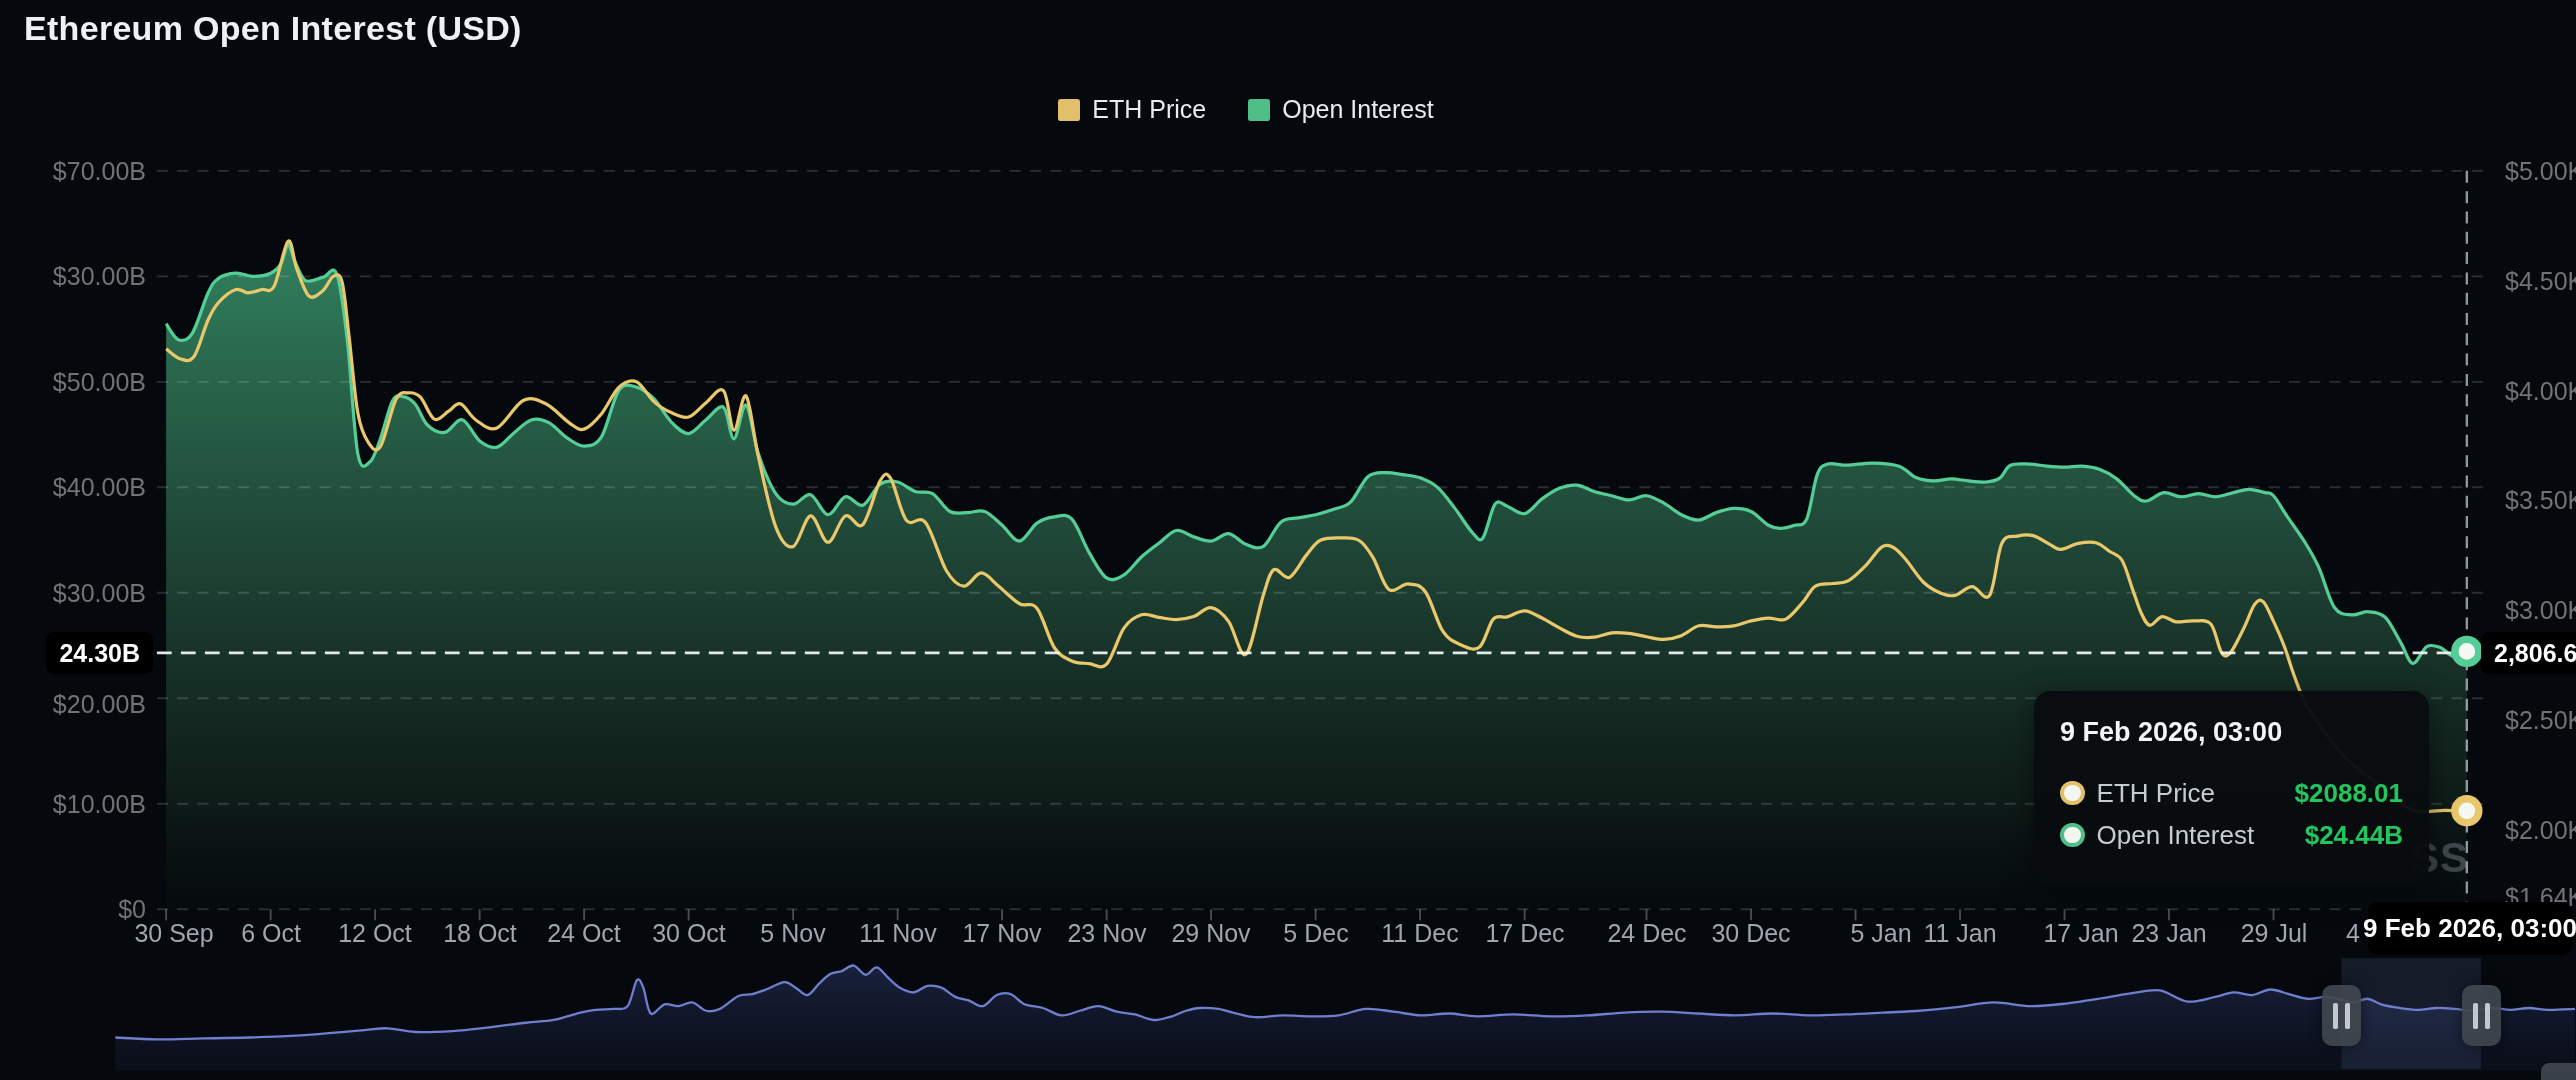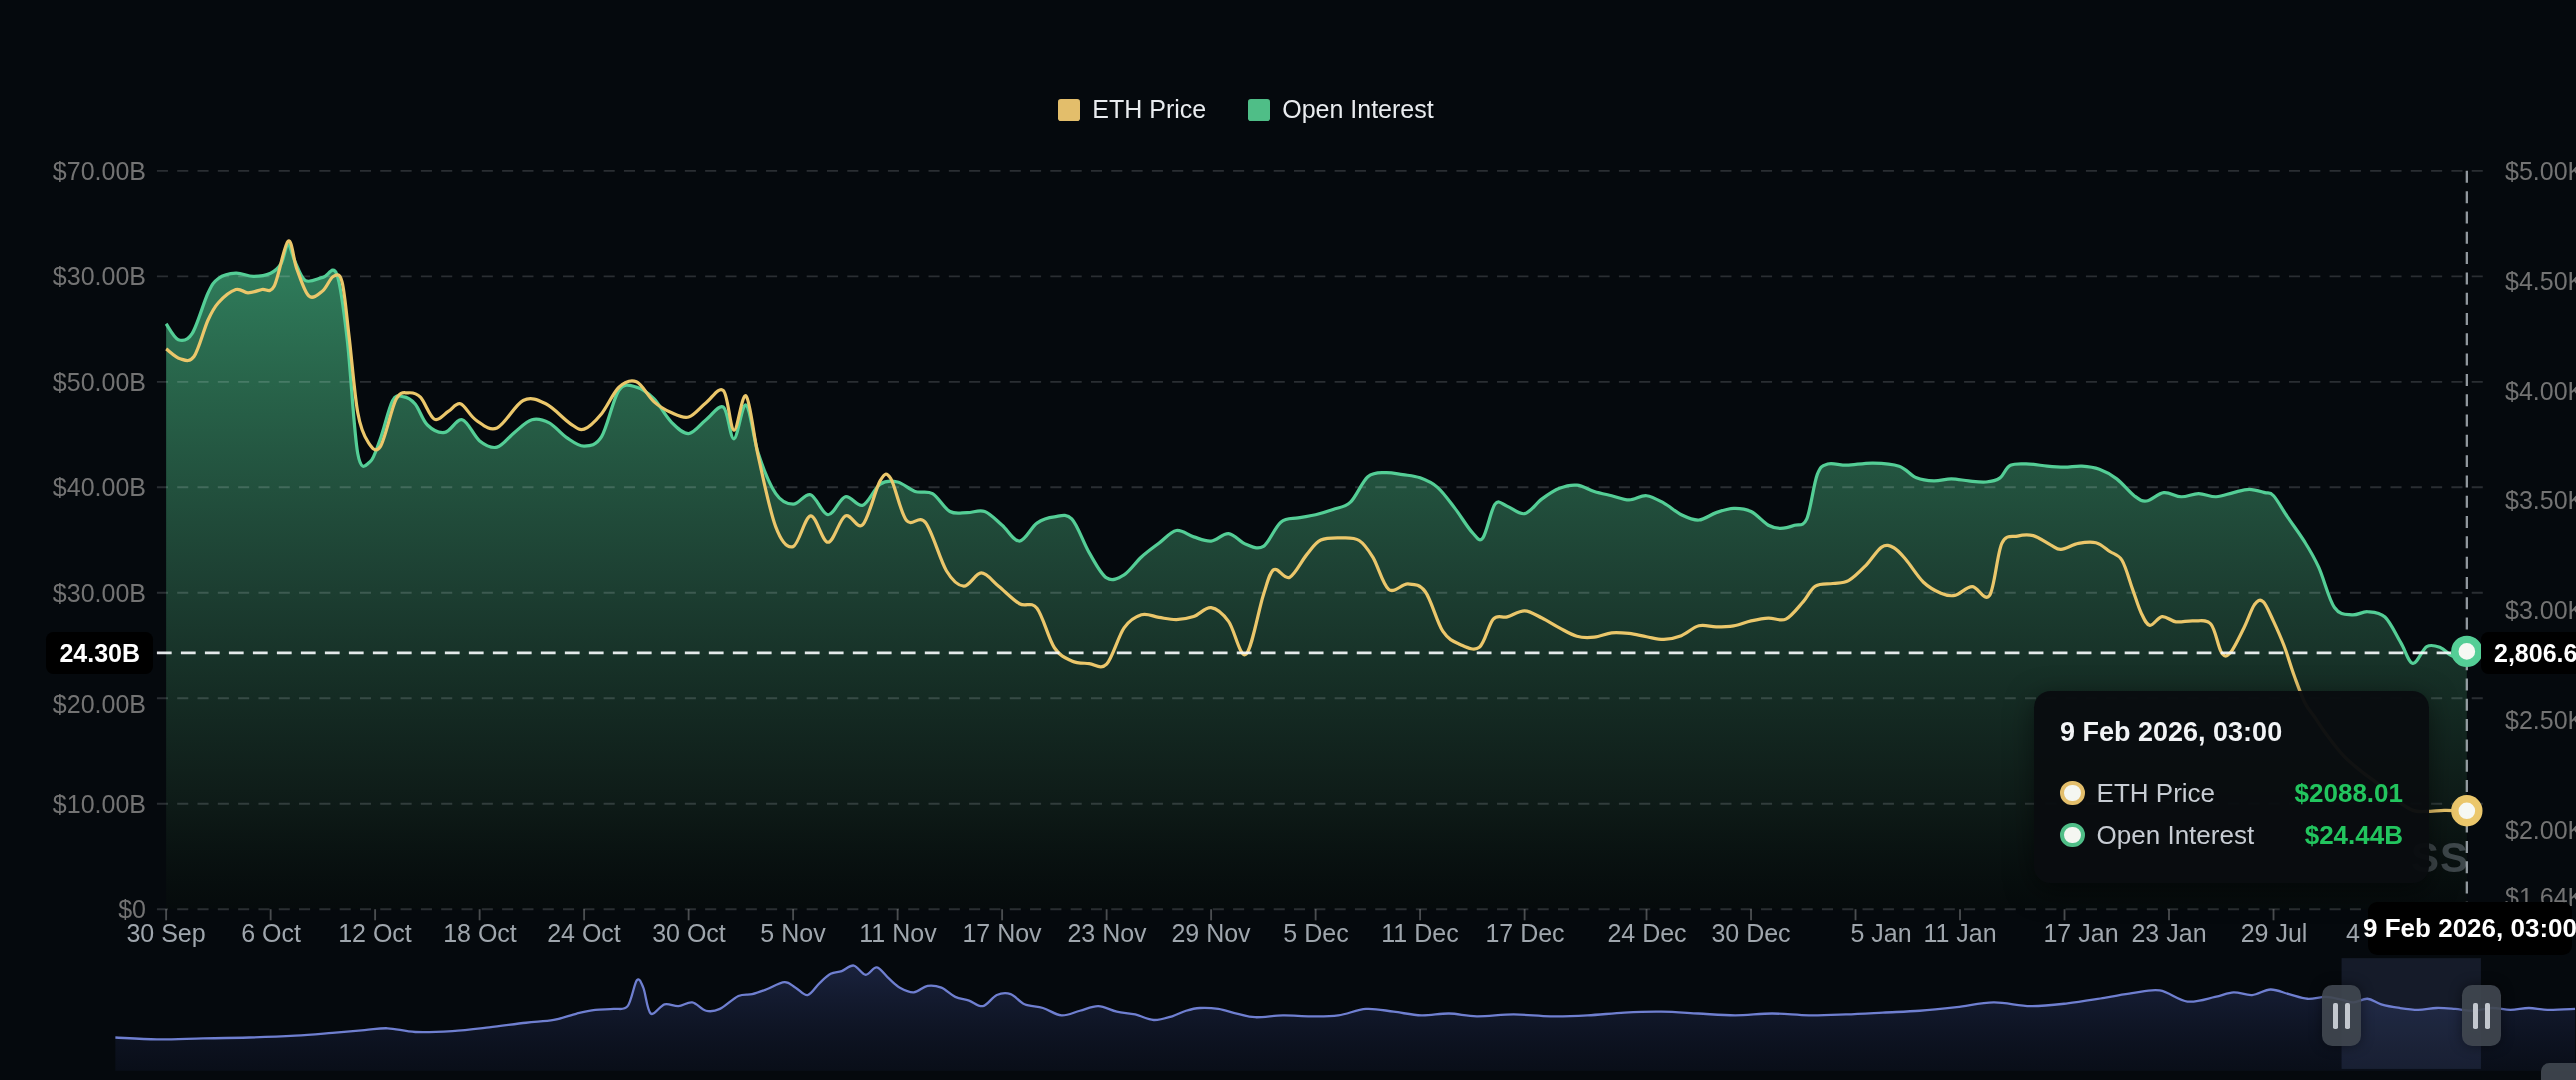--- a/index.html
+++ b/index.html
@@ -31,20 +31,21 @@
               display:flex;align-items:center;justify-content:center;gap:7.4px;z-index:10;cursor:ew-resize;box-shadow:0 0 13px rgba(0,0,0,.45);}
   .nav-handle i{display:block;width:4.6px;height:26px;background:#c3c8cf;border-radius:1.8px;}
   .corner-chip{position:absolute;left:2541px;top:1063px;width:46px;height:31px;background:rgba(64,70,79,.92);border-radius:8.3px;z-index:10;}
   .labels{position:absolute;inset:0;pointer-events:none;z-index:4;}
 </style>
 </head>
 <body>
 
 <div class="stage">
 
+  <div class="page-title">Ethereum Open Interest (USD)</div>
 
   <div class="legend">
     <div class="legend-item">
       <span class="legend-swatch" style="background: rgb(227, 190, 107);"></span>
       <span class="legend-label">ETH Price</span>
     </div>
     <div class="legend-item">
       <span class="legend-swatch" style="background: rgb(79, 190, 135);"></span>
       <span class="legend-label">Open Interest</span>
     </div>
@@ -116,21 +117,21 @@
       <div class="axis-label left" style="right: 2430px; top: 804px;">$10.00B</div>
       <div class="axis-label left" style="right: 2430px; top: 909px;">$0</div>
       <div class="axis-label" style="left: 2505px; top: 171px;">$5.00K</div>
       <div class="axis-label" style="left: 2505px; top: 281px;">$4.50K</div>
       <div class="axis-label" style="left: 2505px; top: 391px;">$4.00K</div>
       <div class="axis-label" style="left: 2505px; top: 500px;">$3.50K</div>
       <div class="axis-label" style="left: 2505px; top: 610px;">$3.00K</div>
       <div class="axis-label" style="left: 2505px; top: 720px;">$2.50K</div>
       <div class="axis-label" style="left: 2505px; top: 830px;">$2.00K</div>
       <div class="axis-label" style="left: 2505px; top: 897px;">$1.64K</div>
-      <div class="x-label" style="left: 166px;">30 Sep</div>
+      <div class="x-label" style="left: 174px;">30 Sep</div>
       <div class="x-label" style="left: 271px;">6 Oct</div>
       <div class="x-label" style="left: 375px;">12 Oct</div>
       <div class="x-label" style="left: 480px;">18 Oct</div>
       <div class="x-label" style="left: 584px;">24 Oct</div>
       <div class="x-label" style="left: 689px;">30 Oct</div>
       <div class="x-label" style="left: 793px;">5 Nov</div>
       <div class="x-label" style="left: 898px;">11 Nov</div>
       <div class="x-label" style="left: 1002px;">17 Nov</div>
       <div class="x-label" style="left: 1107px;">23 Nov</div>
       <div class="x-label" style="left: 1211px;">29 Nov</div>

